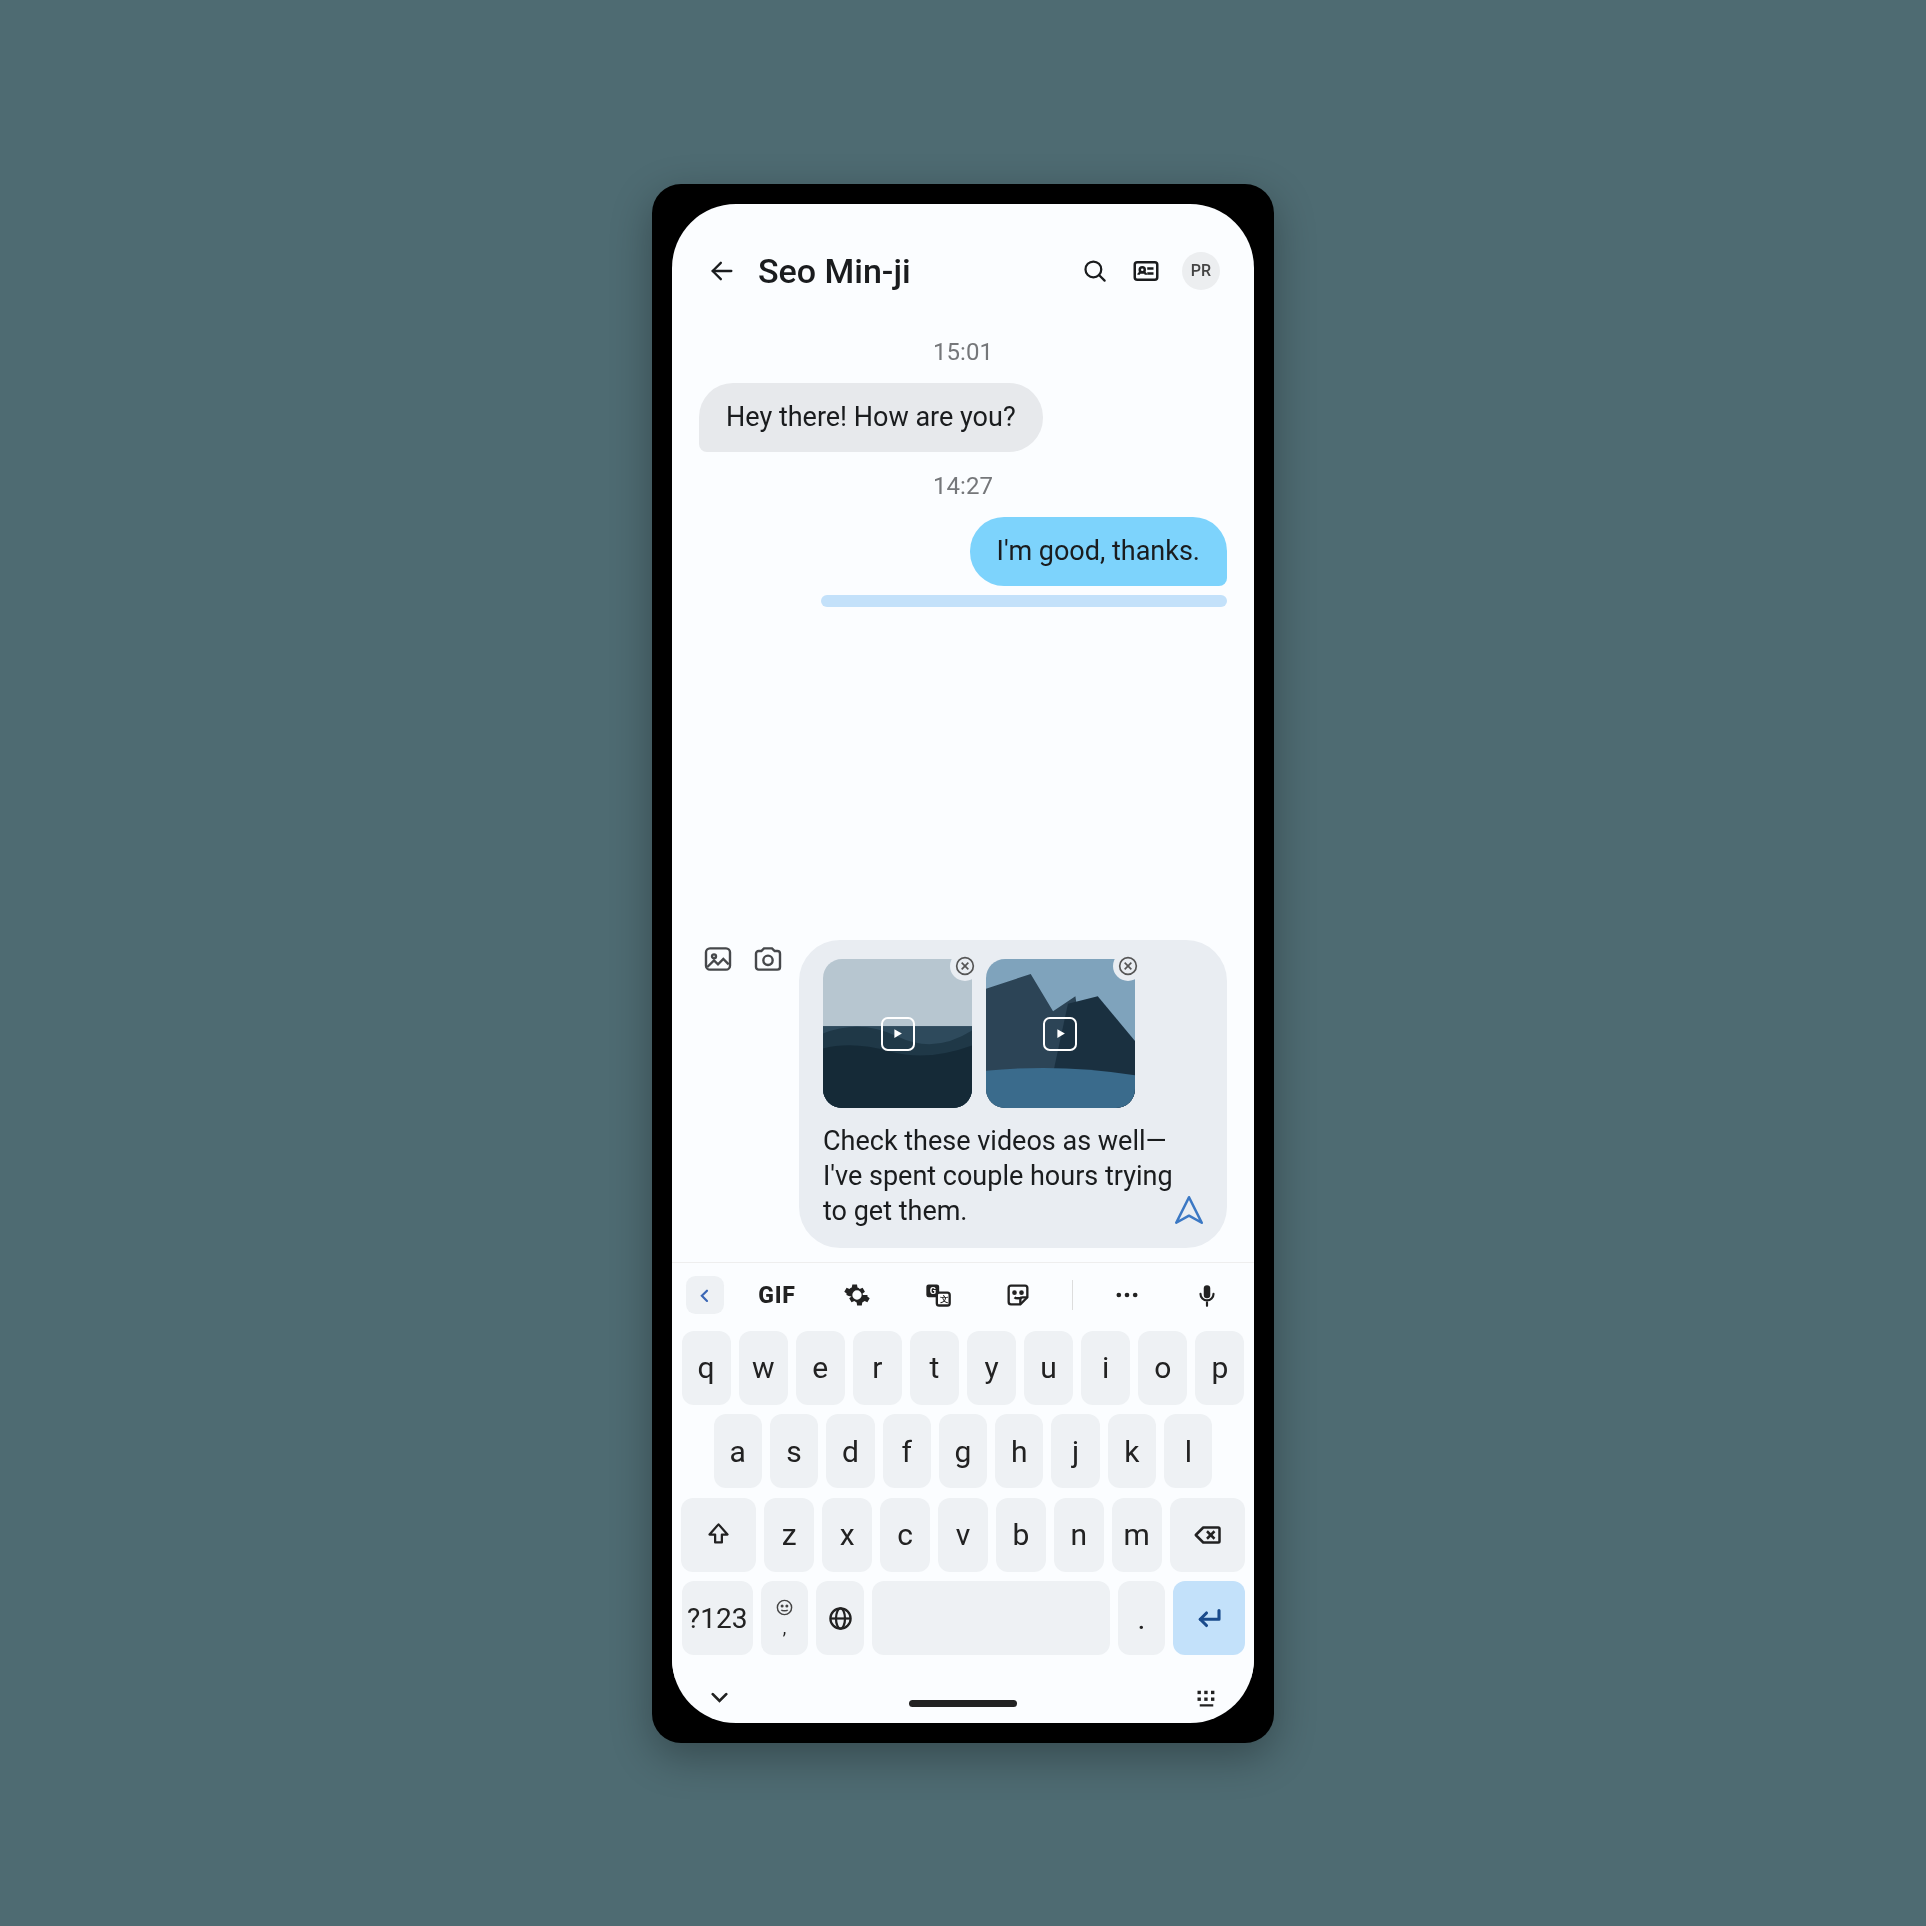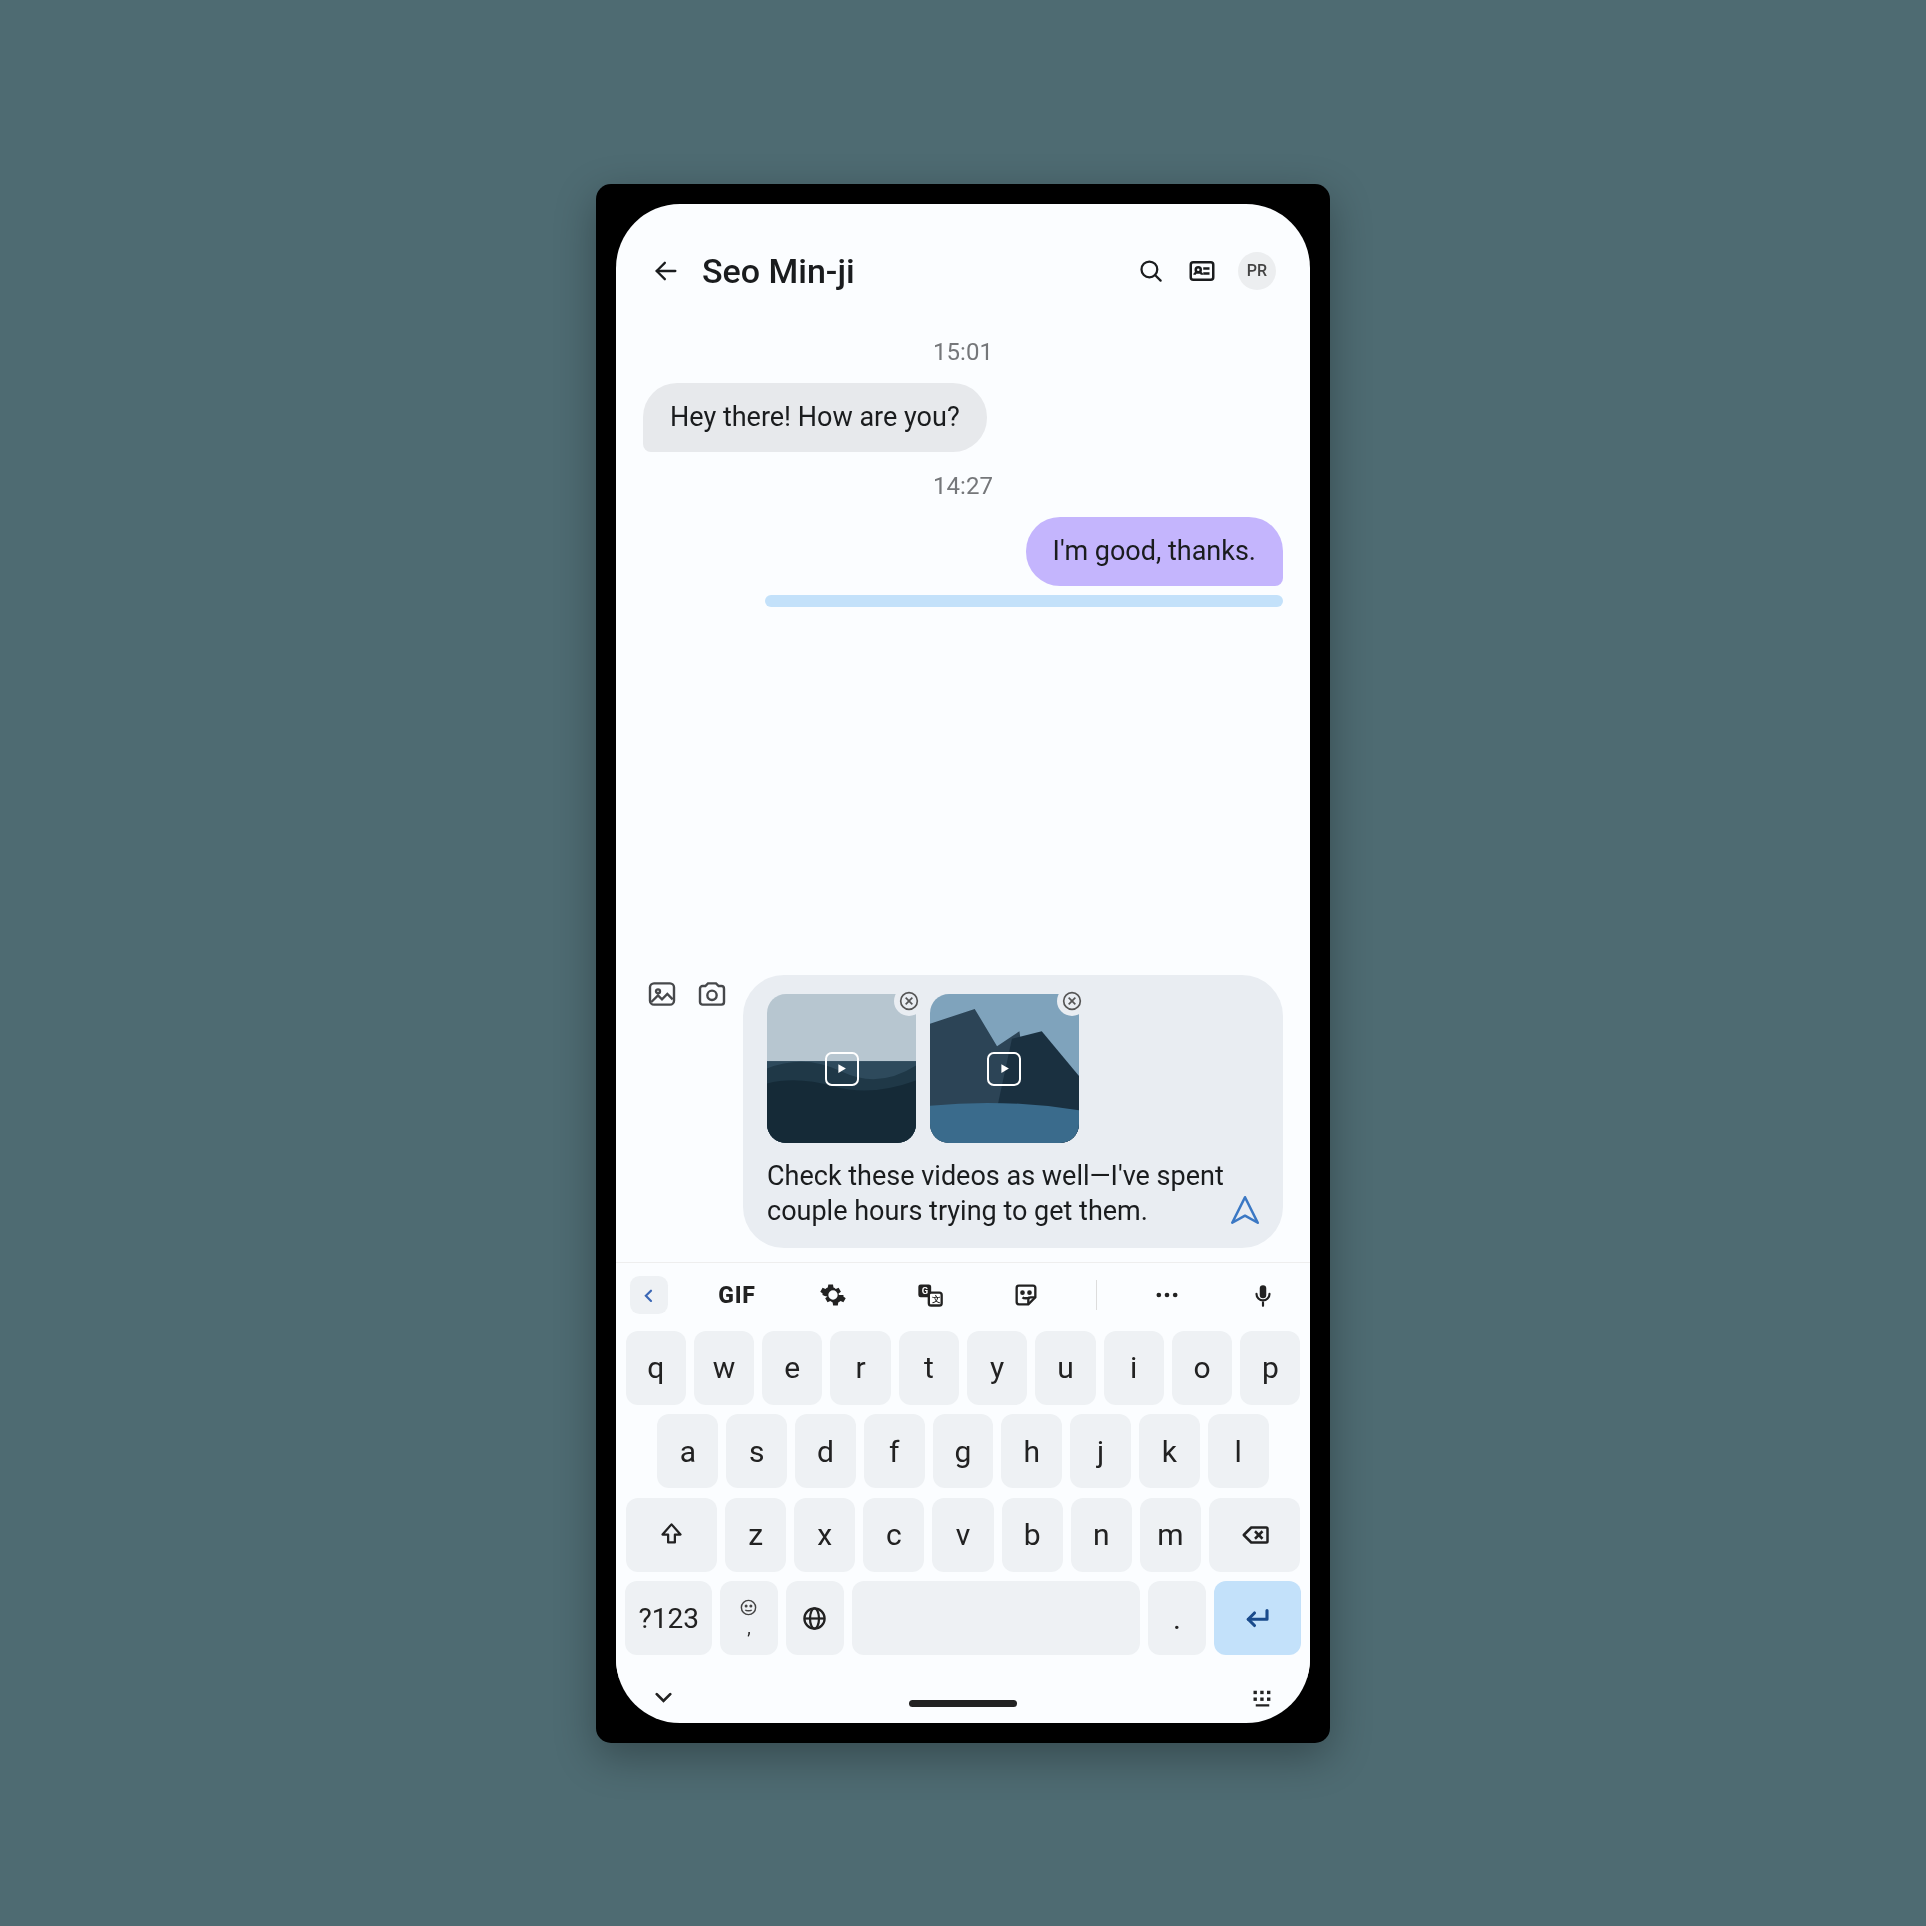--- a/index.html
+++ b/index.html
@@ -6,24 +6,24 @@
   body {
     background: #4e6b72;
     width: 1926px;
     height: 1926px;
     display: flex;
     align-items: center;
     justify-content: center;
     font-family: -apple-system, BlinkMacSystemFont, "Segoe UI", Roboto, Arial, sans-serif;
   }
   .phone {
-    width: 734px;
+    width: 622px;
     height: 1559px;
     background: #000;
-    border-radius: 15px;
+    border-radius: 29px;
     padding: 20px;
     box-shadow: 0 13.5px 41px rgba(0,0,0,0.3);
   }
   .screen {
     width: 100%;
     height: 100%;
     background: #fbfdff;
     border-radius: 64px;
     overflow: hidden;
     display: flex;
@@ -73,21 +73,21 @@
   .bubble {
     padding: 17px 27px;
     border-radius: 34px;
     font-size: 27px;
     color:#1a1c1e;
     max-width: 80%;
     line-height:1.3;
   }
   .in { background:#e7e9ec; border-bottom-left-radius:8px; }
   .row-in { display:flex; justify-content:flex-start; margin-bottom:6.8px;}
-  .out { background:#c4b5fd; border-bottom-right-radius:8px;}
+  .out { background:#7dd3fc; border-bottom-right-radius:8px;}
   .row-out { display:flex; justify-content:flex-end; margin-bottom:6.8px;}
   .sending-bar {
     height:12px;
     background:#c3e1fa;
     margin: 9.5px 0 9.5px 122px;
     border-radius: 6.8px;
   }
   .compose-area {
     display:flex;
     align-items:flex-start;

